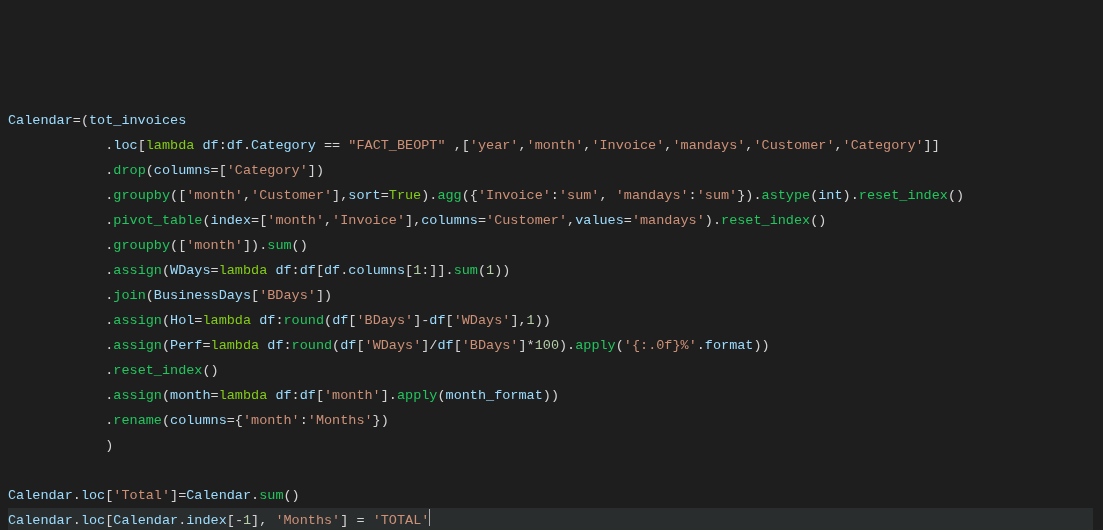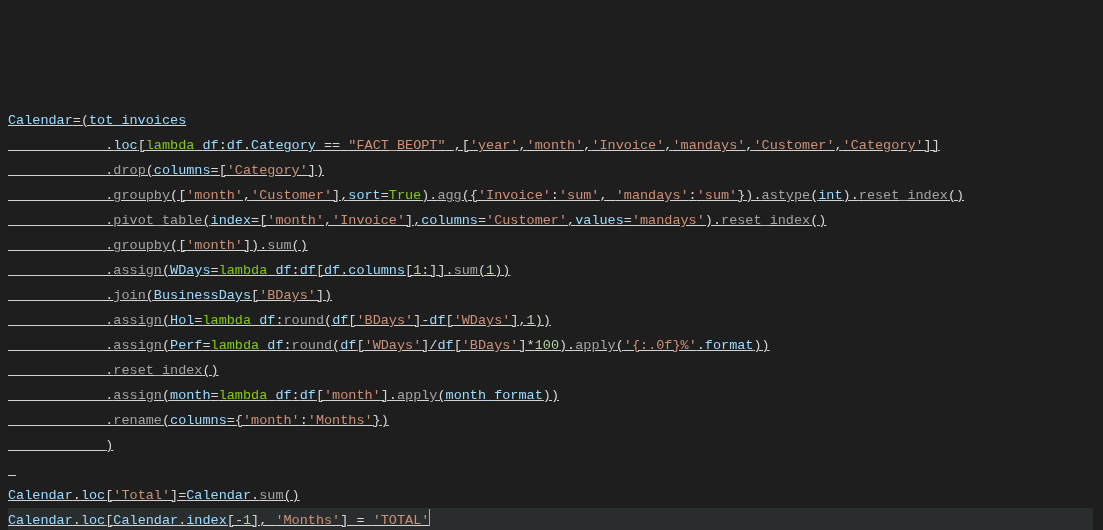--- a/index.html
+++ b/index.html
@@ -6,32 +6,32 @@
   body {
     background: #1e1e1e;
     font-family: 'Consolas', 'Courier New', monospace;
     font-size: 13.5px;
     line-height: 25px;
     padding: 8px 10px 8px 8px;
     color: #d4d4d4;
     white-space: pre;
     overflow-x: auto;
   }
-  .line { display: block; text-decoration: underline; }
+  .line { display: block; }
   .caret {
     display: inline-block;
     width: 1px;
     height: 17px;
     background: #aeafad;
     vertical-align: text-bottom;
     margin-bottom: 2px;
   }
   .hl-current { background: #2a2d2e; display: inline-block; min-width: 100%; }
   .v  { color: #9cdcfe; }   
-  .fn { color: #a3a3a3; }   
+  .fn { color: #22c55e; }   
   .s  { color: #ce9178; }   
   .n  { color: #b5cea8; }   
   .k  { color: #84cc16; }   
   .op { color: #d4d4d4; }
 </style>
 </head>
 <body>
 
 
 

